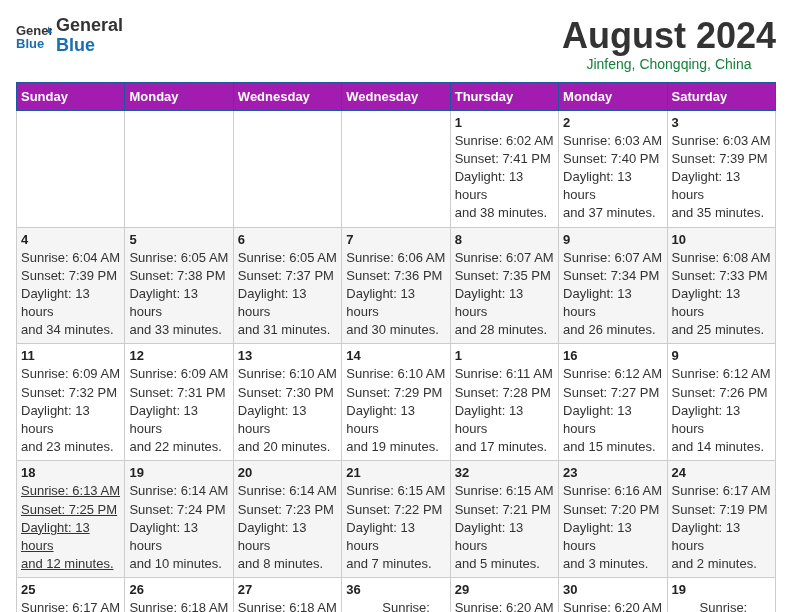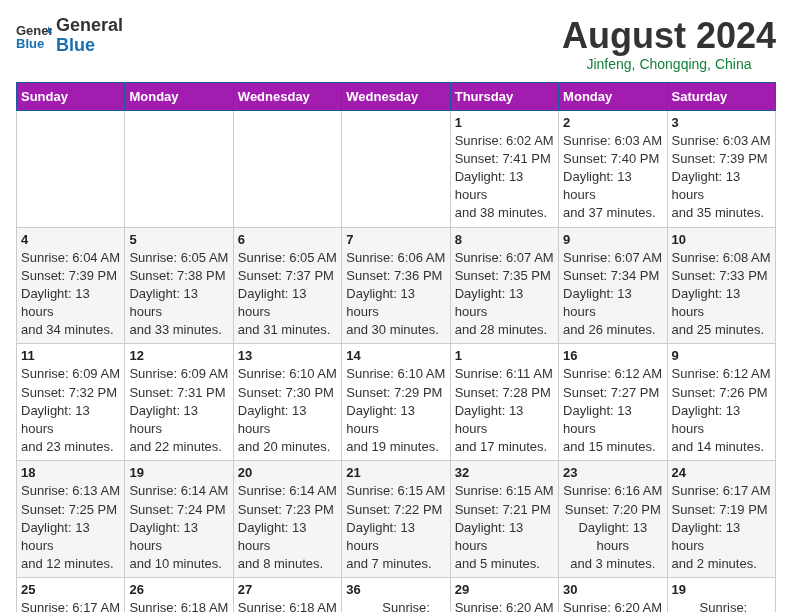--- a/index.html
+++ b/index.html
@@ -247,21 +247,21 @@
           <span class="day-num">9</span>
           <div class="day-info" style="white-space: pre-line;">Sunrise: 6:12 AM
 Sunset: 7:26 PM
 Daylight: 13 hours
 and 14 minutes.</div>
         </td>
       </tr>
       <tr>
         <td>
           <span class="day-num">18</span>
-          <div class="day-info" style="white-space: pre-line;">Sunrise: 6:13 AM
+          <div class="day-info" style="white-space: pre-line; text-decoration: underline;">Sunrise: 6:13 AM
 Sunset: 7:25 PM
 Daylight: 13 hours
 and 12 minutes.</div>
         </td>
         <td>
           <span class="day-num">19</span>
           <div class="day-info" style="white-space: pre-line;">Sunrise: 6:14 AM
 Sunset: 7:24 PM
 Daylight: 13 hours
 and 10 minutes.</div>
@@ -282,21 +282,21 @@
         </td>
         <td>
           <span class="day-num">32</span>
           <div class="day-info" style="white-space: pre-line;">Sunrise: 6:15 AM
 Sunset: 7:21 PM
 Daylight: 13 hours
 and 5 minutes.</div>
         </td>
         <td>
           <span class="day-num">23</span>
-          <div class="day-info" style="white-space: pre-line; text-align: center;">Sunrise: 6:16 AM
+          <div class="day-info" style="white-space: pre-line;">Sunrise: 6:16 AM
 Sunset: 7:20 PM
 Daylight: 13 hours
 and 3 minutes.</div>
         </td>
         <td>
           <span class="day-num">24</span>
           <div class="day-info" style="white-space: pre-line;">Sunrise: 6:17 AM
 Sunset: 7:19 PM
 Daylight: 13 hours
 and 2 minutes.</div>

